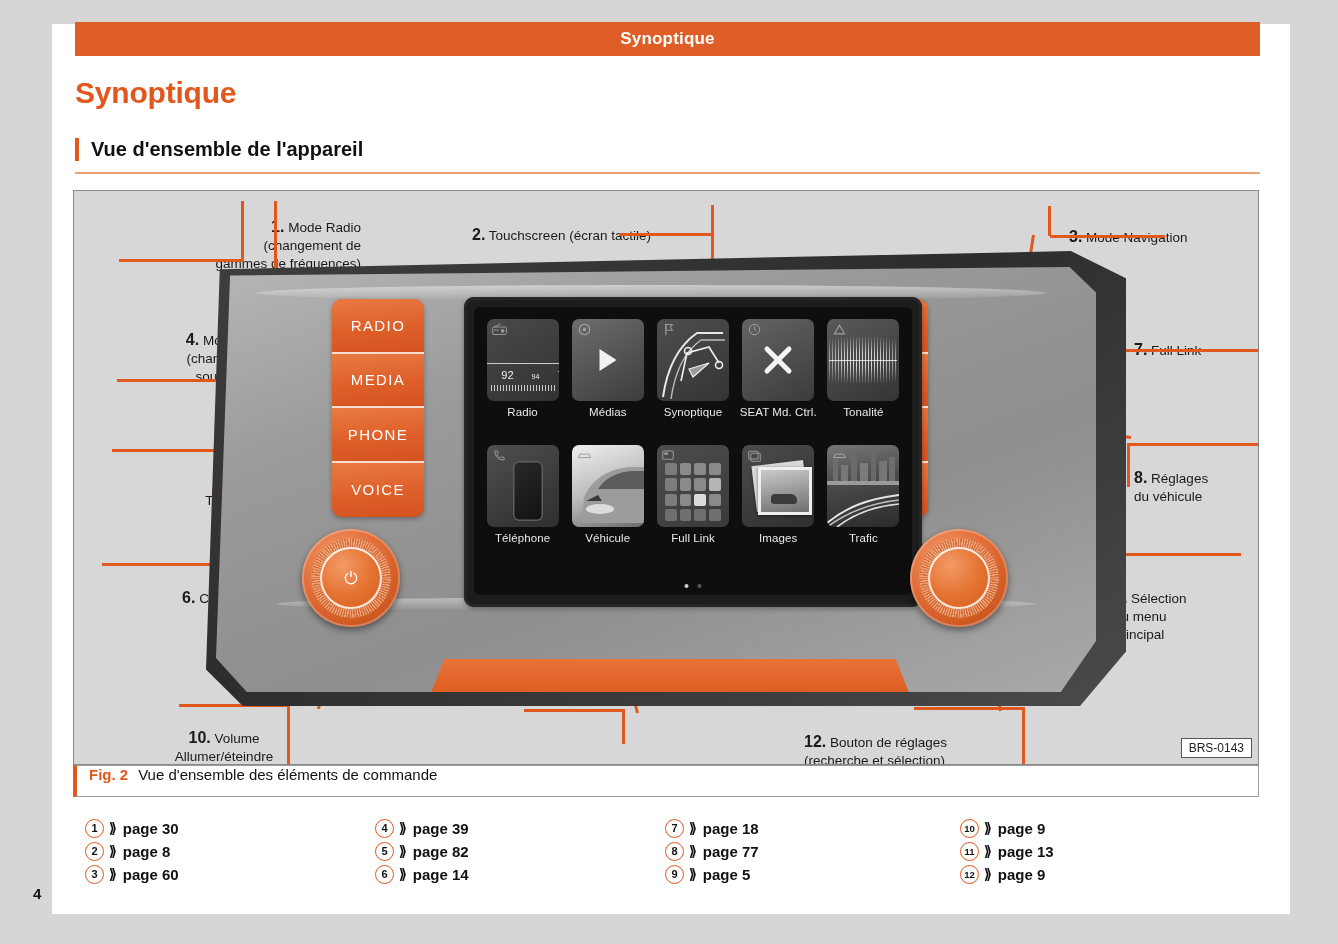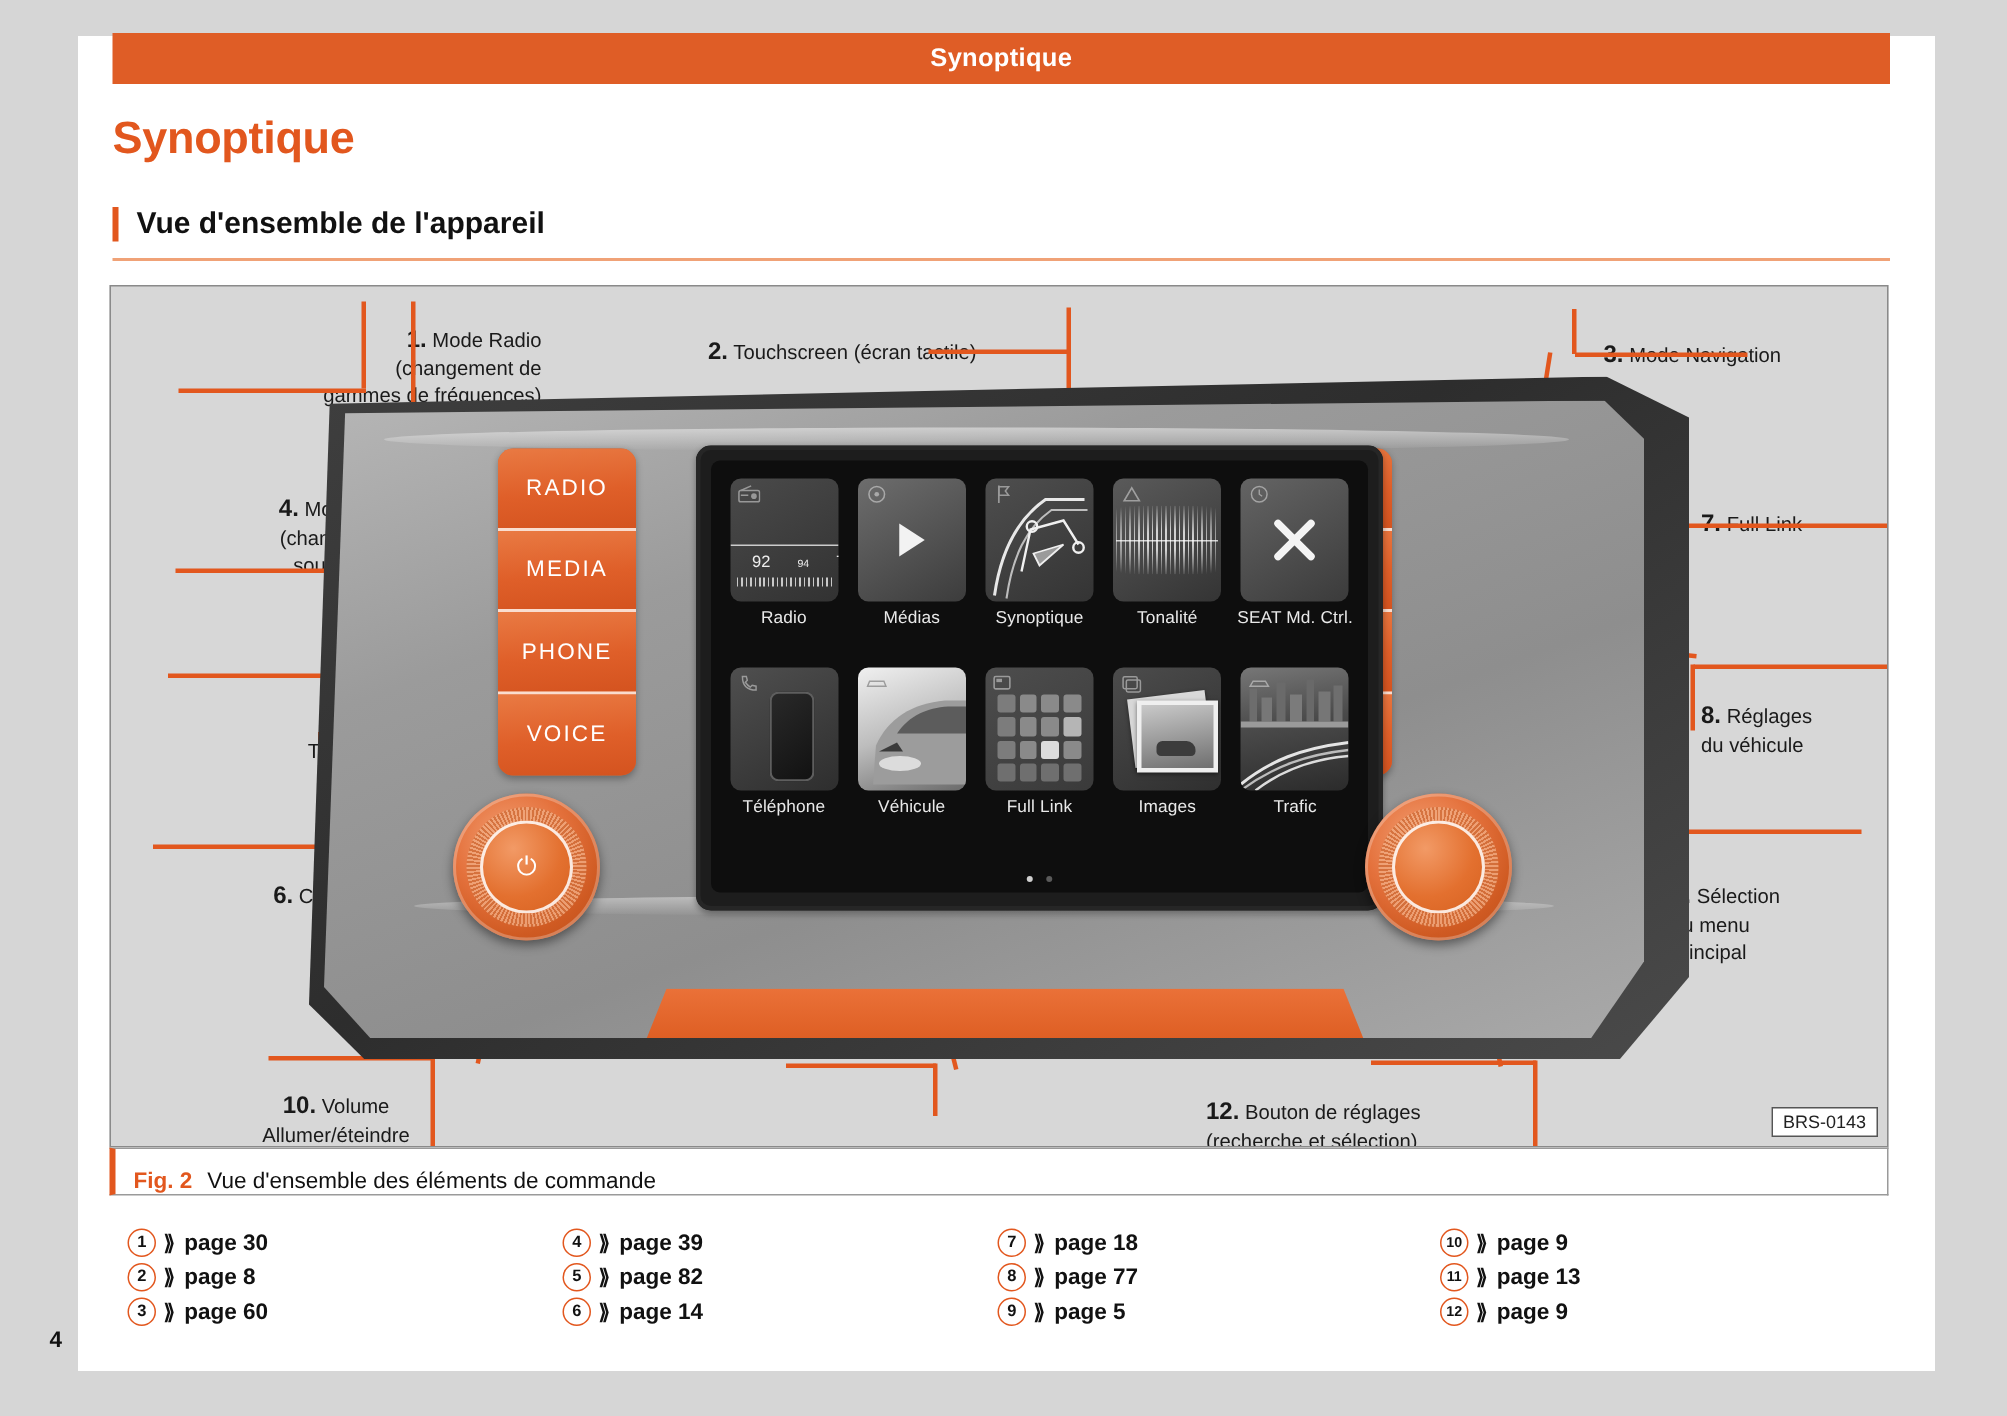--- a/index.html
+++ b/index.html
@@ -50,21 +50,21 @@
     background:#d7d7d7;
     border:1px solid #8a8a8a;
     box-sizing:border-box;
     overflow:hidden;
   }
   
   #caption-box{
     position:absolute;left:73px;top:765px;width:1186px;height:32px;
     background:#ffffff;border:1px solid #9a9a9a;box-sizing:border-box;
     border-left:4px solid #e2571e;
-    display:flex;align-items:flex-end;
+    display:flex;align-items:flex-start;
     padding-left:12px;gap:10px;
   }
   #caption-box .fig-num{color:#e2571e;font-weight:bold;font-size:15px;}
   #caption-box .fig-text{color:#111;font-size:15px;}
   
   #ref-grid{
     position:absolute;left:85px;top:818px;width:1180px;
     display:grid;grid-template-columns:290px 290px 295px 300px;
   }
   .ref-col{display:flex;flex-direction:column;gap:3px;}
@@ -376,46 +376,46 @@
                   <path d="M24 62 L30 34 L52 28 L62 44" fill="none" stroke="#f0f0f0" stroke-width="1.6"></path>
                   <circle cx="31" cy="32" r="3.5" fill="none" stroke="#f0f0f0" stroke-width="1.6"></circle>
                   <circle cx="62" cy="46" r="3.5" fill="none" stroke="#f0f0f0" stroke-width="1.6"></circle>
                   <path d="M32 50 L52 44 L36 58 Z" fill="#9a9a9a" stroke="#eee" stroke-width="1.2"></path>
                 </svg>
               </div>
               <div class="tile-lbl">Synoptique</div>
             </div>
 
             <div class="tile-cell">
+              <div class="tile-img" style="background:linear-gradient(150deg,#646464,#3b3b3b);">
+                <svg class="corner-ic" viewBox="0 0 20 20">
+                  <circle cx="10" cy="10" r="8" fill="none" stroke="#ddd" stroke-width="1.5"></circle>
+                  <path d="M10 5 L10 10 L13 12" fill="none" stroke="#ddd" stroke-width="1.4"></path>
+                </svg>
+                <svg viewBox="0 0 72 82" style="position:absolute;inset:0;">
+                  <path d="M25 30 L36 41 L47 30" fill="none" stroke="#f4f4f4" stroke-width="5" stroke-linecap="round"></path>
+                  <path d="M25 52 L36 41 L47 52" fill="none" stroke="#f4f4f4" stroke-width="5" stroke-linecap="round"></path>
+                </svg>
+              </div>
+              <div class="tile-lbl">SEAT Md. Ctrl.</div>
+            </div>
+
+            <div class="tile-cell">
               <div class="tile-img" style="background:linear-gradient(150deg,#5a5a5a,#343434);">
                 <svg class="corner-ic" viewBox="0 0 20 18">
                   <path d="M3 15 L10 3 L17 15 Z" fill="none" stroke="#ddd" stroke-width="1.5"></path>
                 </svg>
                 <div style="position:absolute;left:2px;right:2px;top:50%;transform:translateY(-50%);height:46px;
                             background:repeating-linear-gradient(90deg,
                               rgba(235,235,235,.85) 0 1px, transparent 1px 3px);
                             -webkit-mask-image:radial-gradient(ellipse 100% 60% at 50% 50%, #000 25%, transparent 92%);
                             mask-image:radial-gradient(ellipse 100% 60% at 50% 50%, #000 25%, transparent 92%);"></div>
                 <div style="position:absolute;left:2px;right:2px;top:50%;height:1px;background:rgba(255,255,255,.75);"></div>
               </div>
               <div class="tile-lbl">Tonalité</div>
-            </div>
-
-            <div class="tile-cell">
-              <div class="tile-img" style="background:linear-gradient(150deg,#646464,#3b3b3b);">
-                <svg class="corner-ic" viewBox="0 0 20 20">
-                  <circle cx="10" cy="10" r="8" fill="none" stroke="#ddd" stroke-width="1.5"></circle>
-                  <path d="M10 5 L10 10 L13 12" fill="none" stroke="#ddd" stroke-width="1.4"></path>
-                </svg>
-                <svg viewBox="0 0 72 82" style="position:absolute;inset:0;">
-                  <path d="M25 30 L36 41 L47 30" fill="none" stroke="#f4f4f4" stroke-width="5" stroke-linecap="round"></path>
-                  <path d="M25 52 L36 41 L47 52" fill="none" stroke="#f4f4f4" stroke-width="5" stroke-linecap="round"></path>
-                </svg>
-              </div>
-              <div class="tile-lbl">SEAT Md. Ctrl.</div>
             </div>
           </div>
 
           <div class="tile-row" style="top:138px;">
 
             <div class="tile-cell">
               <div class="tile-img" style="background:linear-gradient(150deg,#4f4f4f,#2e2e2e);">
                 <svg class="corner-ic" viewBox="0 0 20 20">
                   <path d="M3 3 C3 12 8 17 17 17 L17 13 L13 12 L11 14 C8 12 8 12 6 9 L8 7 L7 3 Z" fill="none" stroke="#ddd" stroke-width="1.5"></path>
                 </svg>

